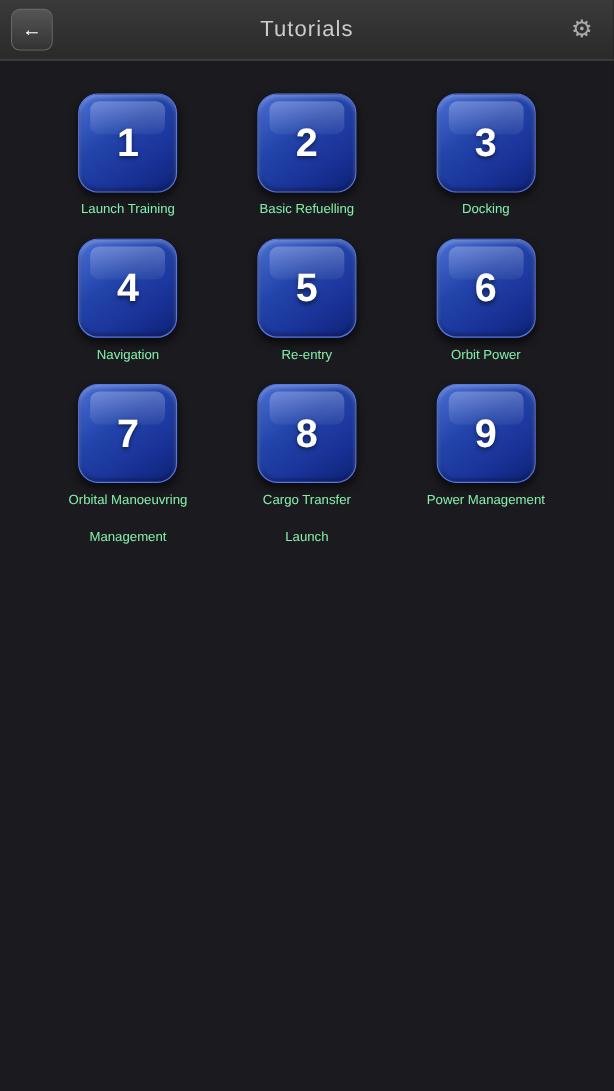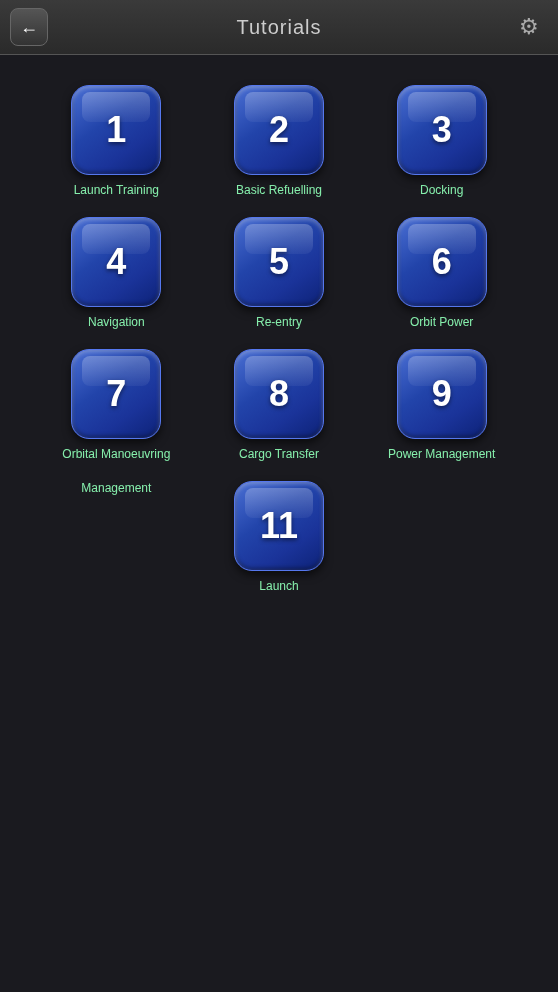--- a/index.html
+++ b/index.html
@@ -181,18 +181,15 @@
     <div class="tutorial-item">
       <div class="tutorial-btn">
         <span>9</span>
       </div>
       <span class="tutorial-label">Power Management</span>
     </div>
     <div class="tutorial-item">
       <span class="tutorial-label">Management</span>
     </div>
     <div class="tutorial-item">
-      <div class="tutorial-btn">
-        <span>11</span>
-      </div>
       <span class="tutorial-label">Launch</span>
     </div>
   </div>
 
 </body></html>

